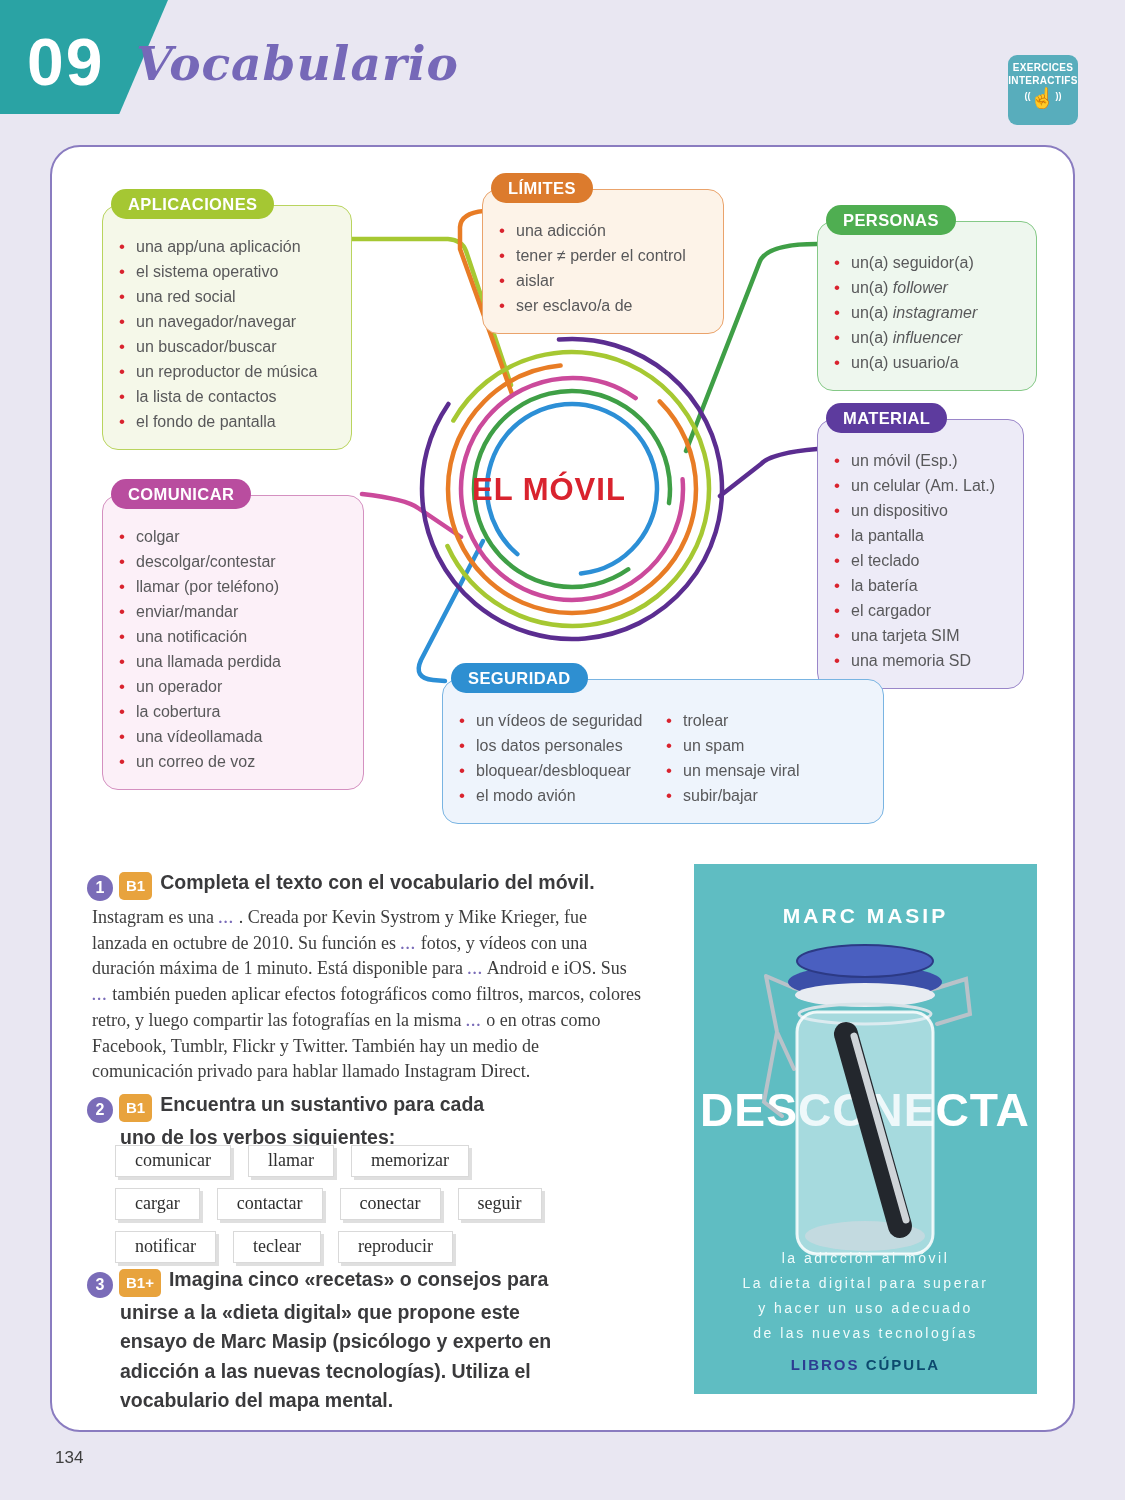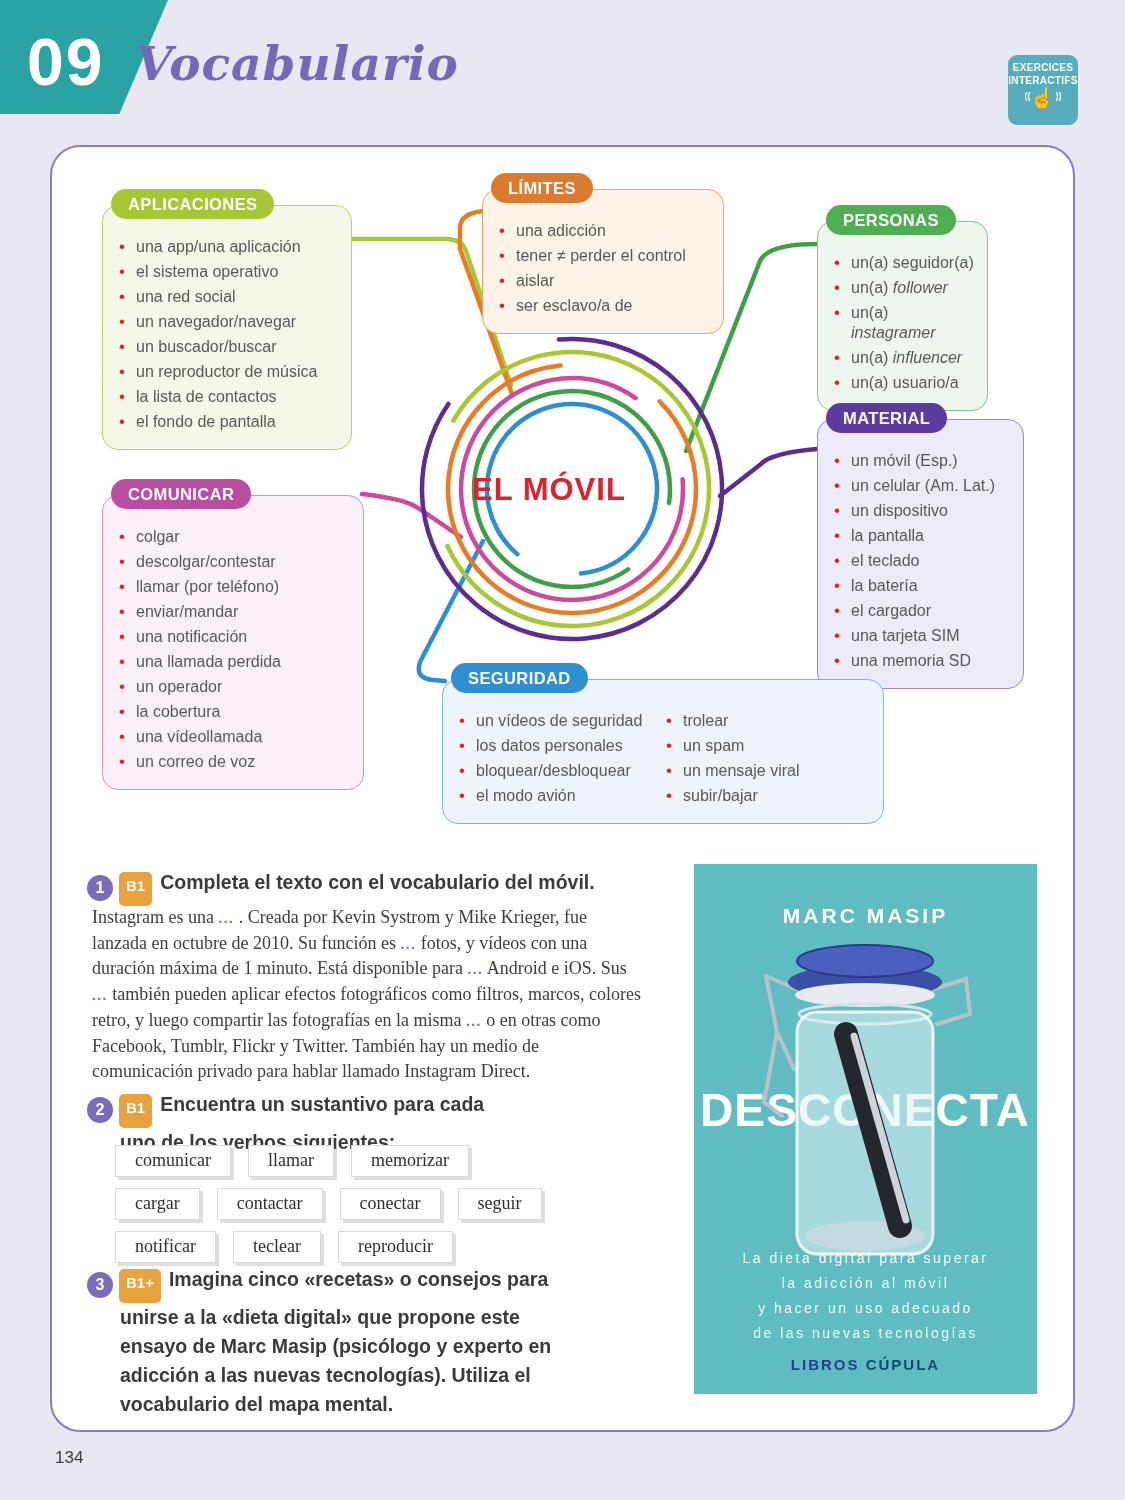--- a/index.html
+++ b/index.html
@@ -33,38 +33,38 @@
     letter-spacing:.4px; padding:6px 17px 5px; border-radius:17px; white-space:nowrap; }
   .vbox ul { list-style:none; }
   .vbox li { position:relative; font-size:16px; line-height:1.25; color:#58585a; margin:5px 0; padding-left:17px; }
   .vbox li::before { content:"•"; position:absolute; left:0; top:-1px; color:#d9232e; font-size:17px; }
   .vbox em { font-style:italic; }
 
   .box-aplicaciones { left:50px; top:58px;  width:250px; background:#f5f8e9; border:1.5px solid #b9d45e; }
   .box-aplicaciones .tag { background:#a5c733; }
   .box-limites     { left:430px; top:42px;  width:242px; background:#fdf3e8; border:1.5px solid #eaa36b; }
   .box-limites .tag { background:#dc7b2d; }
-  .box-personas    { left:765px; top:74px;  width:171px; background:#eef7ee; border:1.5px solid #85c987; }
+  .box-personas    { left:765px; top:74px;  width:220px; background:#eef7ee; border:1.5px solid #85c987; }
   .box-personas .tag { background:#4fae51; }
   .box-material    { left:765px; top:272px; width:207px; background:#edebf7; border:1.5px solid #9a86c9; }
   .box-material .tag { background:#5d3b9e; }
   .box-comunicar   { left:50px;  top:348px; width:262px; background:#fcf0f8; border:1.5px solid #d490c0; }
   .box-comunicar .tag { background:#b94d9f; }
   .box-seguridad   { left:390px; top:532px; width:442px; background:#eef4fc; border:1.5px solid #79b4e2; }
   .box-seguridad .tag { background:#2e8fd1; }
   .seg-cols { display:flex; }
   .seg-cols ul { flex:1; }
 
   
   .ex-head { position:absolute; font-size:19.5px; color:#3a3a3c; font-weight:bold; line-height:1.5;
     padding-left:33px; text-indent:-33px; }
   .ex-num { display:inline-block; width:26px; height:26px; background:#7a6cb8; color:#fff; border-radius:50%;
     text-align:center; line-height:26px; font-size:16px; font-weight:bold; text-indent:0; vertical-align:-4px; }
   .ex-level { display:inline-block; background:#e8a33d; color:#fff; border-radius:5px; font-size:15px;
-    font-weight:bold; padding:3px 7px 8px; margin:0 8px 0 6px; text-indent:0; vertical-align:-2px; }
+    font-weight:bold; padding:3px 7px 2px; margin:0 8px 0 6px; text-indent:0; vertical-align:-2px; }
   .ex1-head { left:35px; top:721px; width:560px; }
   .ex2-head { left:35px; top:943px; width:430px; }
   .ex3-head { left:35px; top:1118px; width:500px; }
 
   .ex1-para { position:absolute; left:40px; top:758px; width:552px;
     font-family:"Liberation Serif", serif; font-size:18px; line-height:1.43; color:#3d3d3d; }
   .gap { color:#7a6cb8; font-weight:bold; letter-spacing:1.5px; font-size:15px; }
 
   .chips { position:absolute; left:63px; top:998px; width:480px; }
   .chip-row { display:flex; gap:17px; margin-bottom:11px; }
@@ -271,22 +271,22 @@
         </g>
 
         <g>
           <line x1="152" y1="170" x2="206" y2="362" stroke="#23272d" stroke-width="24" stroke-linecap="round"></line>
           <line x1="160" y1="172" x2="212" y2="356" stroke="#cfd4d8" stroke-width="7" stroke-linecap="round"></line>
         </g>
       </svg>
       <div class="cover-author">MARC MASIP</div>
       <div class="cover-tagline">
 
-      <div>La dieta digital para superar</div>
-          <div>la adicción al móvil</div>
+      <div>la adicción al móvil</div>
+          <div>La dieta digital para superar</div>
           <div>y hacer un uso adecuado</div>
           <div>de las nuevas tecnologías</div>
         </div>
       <div class="cover-pub">
         <span class="pub-1">LIBROS</span>
         <span class="pub-2">CÚPULA</span>
       </div>
     </div>
 
   </div>

